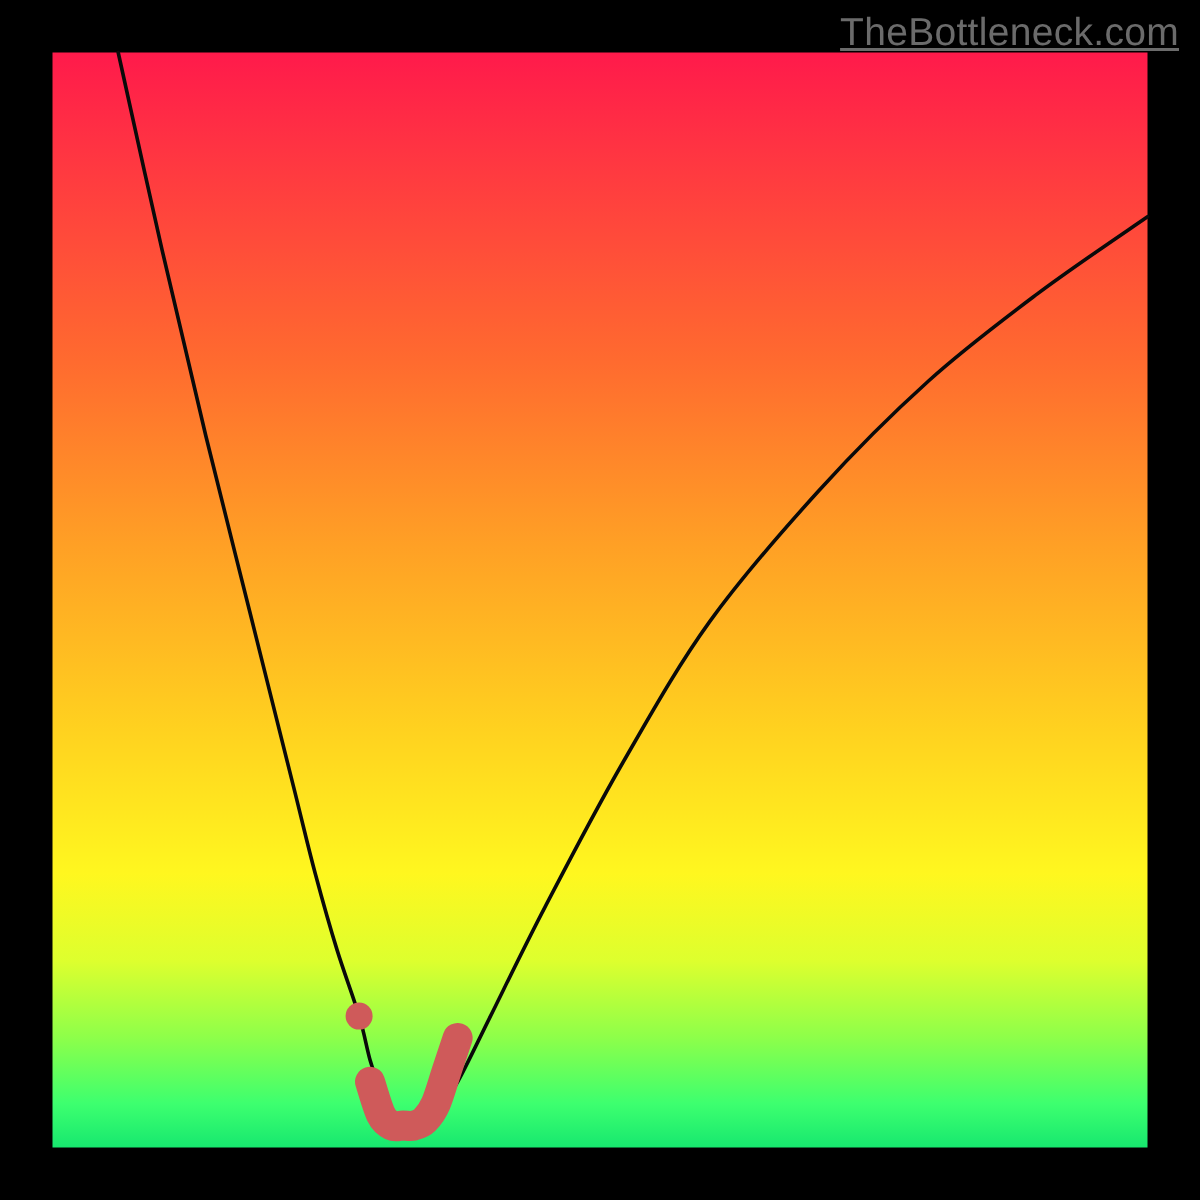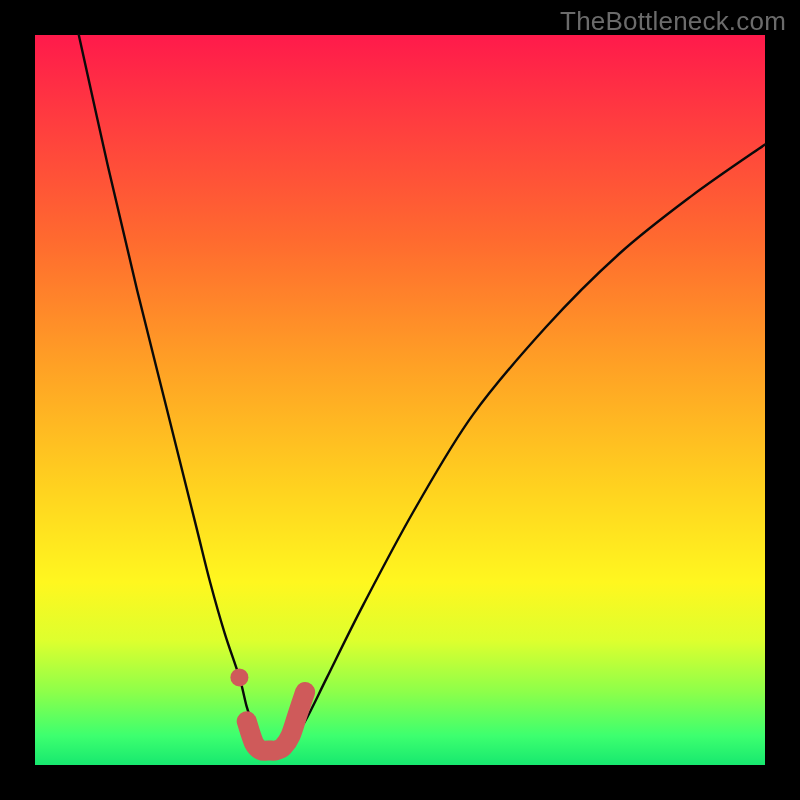--- a/index.html
+++ b/index.html
@@ -42,20 +42,21 @@
   }
   .watermark {
     position: absolute;
     top: 6px;
     right: 14px;
     color: #6b6b6b;
     font-size: 26px;
     font-weight: 500;
     letter-spacing: 0.2px;
     user-select: none;
+    text-decoration: underline;
   }
   svg.curves {
     position: absolute;
     left: 0;
     top: 0;
     width: 730px;
     height: 730px;
     overflow: visible;
   }
 </style>

